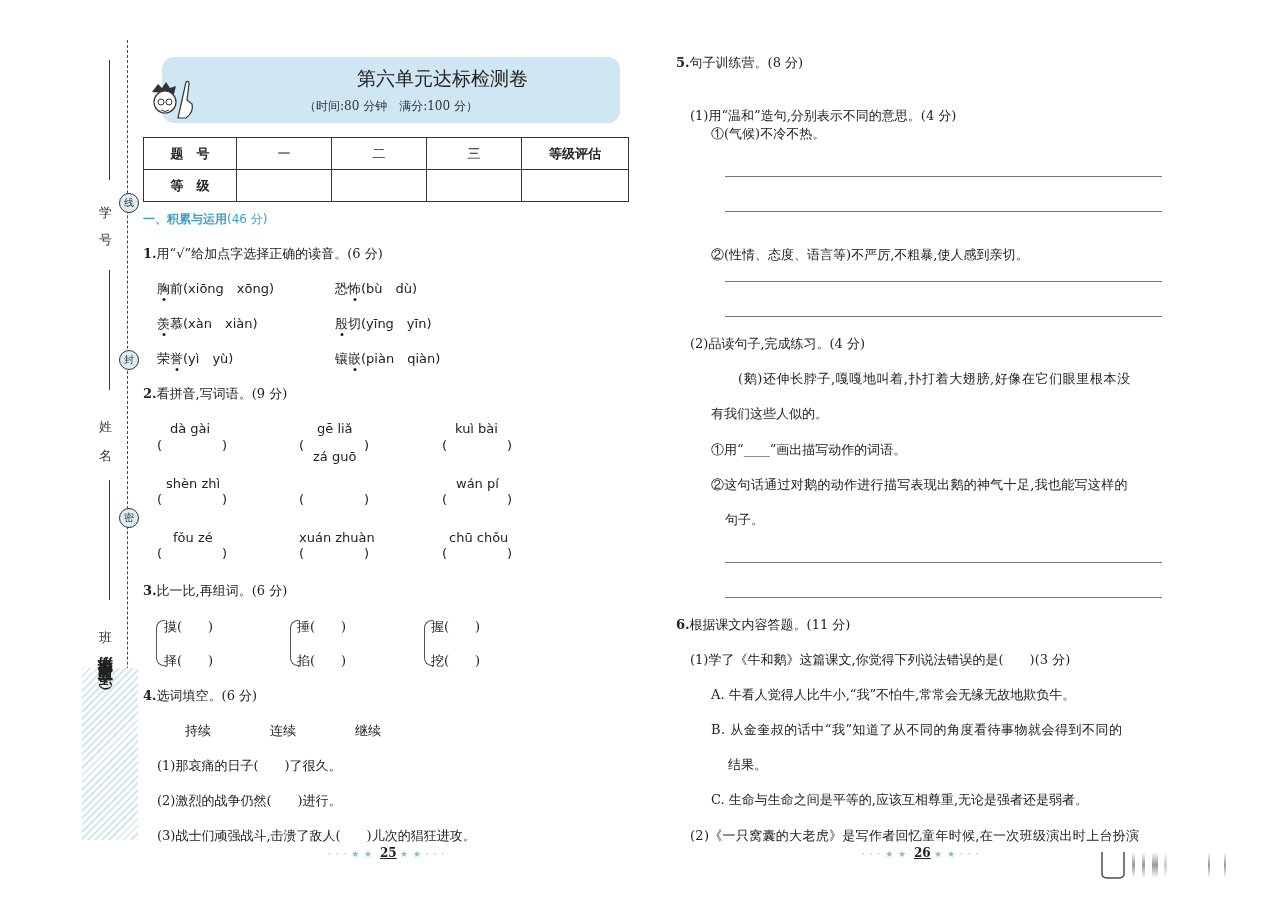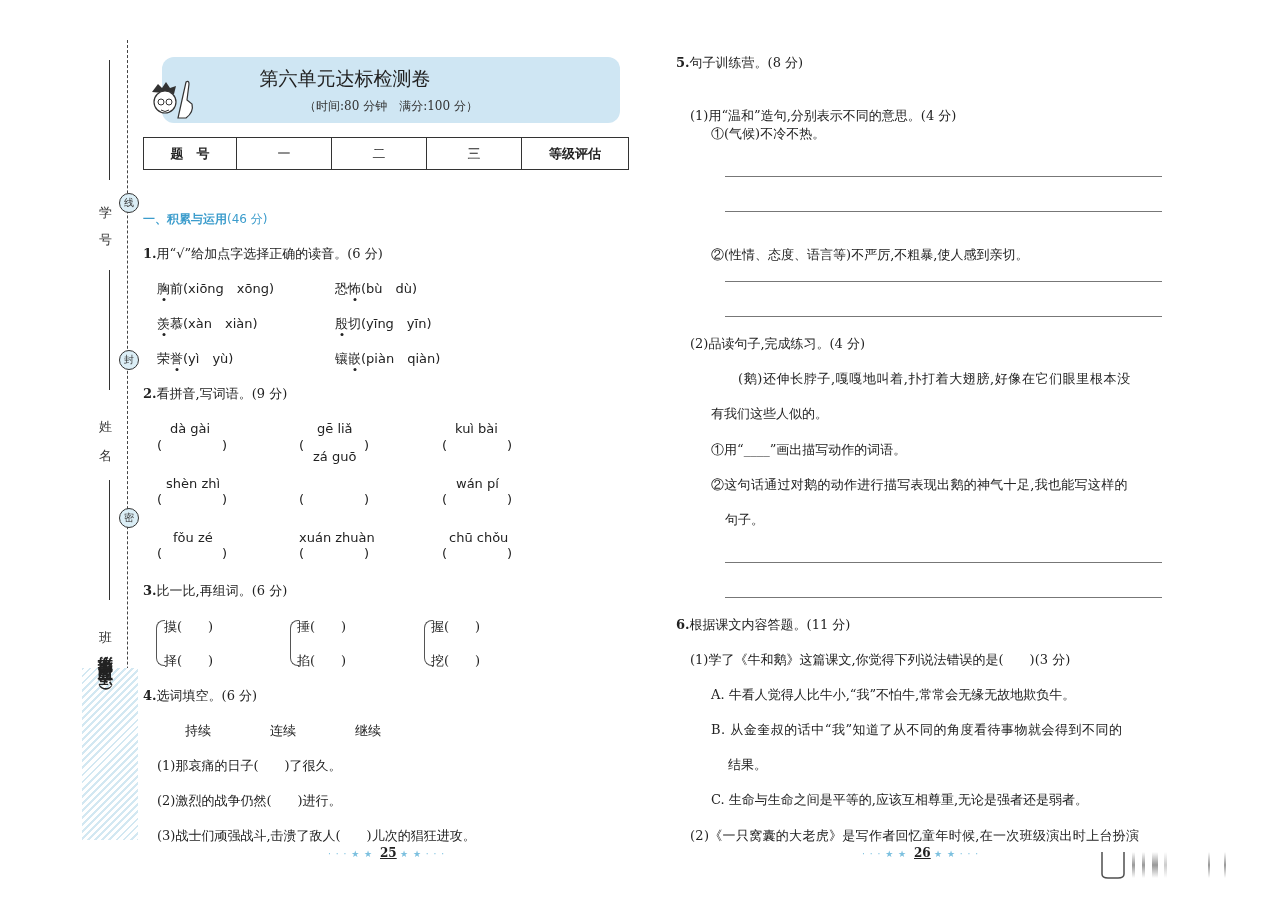--- a/index.html
+++ b/index.html
@@ -13,21 +13,21 @@
   .vline{position:absolute;width:1px;background:#333;}
   .dotted{position:absolute;left:127px;top:40px;height:790px;border-left:1px dashed #444;}
   .vlabel{position:absolute;writing-mode:vertical-rl;font-size:13px;letter-spacing:12px;color:#333;font-family:"DejaVu Serif",serif;}
   .seal{position:absolute;left:119px;width:18px;height:18px;border-radius:50%;border:1px solid #333;background:#dbeef6;font-size:10px;line-height:18px;text-align:center;color:#333;font-family:"DejaVu Sans",sans-serif;}
   .stripe{position:absolute;left:82px;top:668px;width:56px;height:172px;
     background:repeating-linear-gradient(135deg,#d3e8f2 0 2px,#ffffff 2px 5px);}
   .stripe-text{position:absolute;left:96px;top:680px;writing-mode:vertical-rl;transform:rotate(180deg);font-size:15px;font-weight:bold;letter-spacing:2px;color:#222;font-family:"DejaVu Sans",sans-serif;}
 
   
   .banner{position:absolute;left:162px;top:57px;width:458px;height:66px;background:#cfe6f3;border-radius:12px;}
-  .title{position:absolute;left:162px;width:366px;top:66px;text-align:center;font-size:19px;font-family:Liberation Sans, sans-serif;color:#222;}
+  .title{position:absolute;left:162px;width:366px;top:66px;text-align:right;font-size:19px;font-family:Liberation Sans, sans-serif;color:#222;}
   .subtitle{position:absolute;left:162px;width:458px;top:98px;text-align:center;font-size:12px;color:#333;}
   .mascot{position:absolute;left:148px;top:78px;width:52px;height:46px;}
 
   
   table.grade{position:absolute;left:143px;top:137px;width:486px;border-collapse:collapse;}
   table.grade td{border:1px solid #333;height:29px;text-align:center;font-size:13px;font-family:"DejaVu Sans",sans-serif;}
 
   .section-head{color:#3b9ccc;font-family:"DejaVu Sans",sans-serif;font-weight:bold;font-size:12px;}
   .section-head .pts{font-weight:normal;}
 
@@ -74,20 +74,27 @@
   <div class="subtitle">（时间:80 分钟　满分:100 分）</div>
 
   <table class="grade">
     <tbody>
         <tr>
       <td style="width:90px;font-weight:bold;">题　号</td>
       <td style="width:92px;">一</td>
       <td style="width:92px;">二</td>
       <td style="width:92px;">三</td>
       <td style="font-weight:bold;">等级评估</td>
+    </tr>
+    <tr>
+      <td style="font-weight:bold;">等　级</td>
+      <td></td>
+      <td></td>
+      <td></td>
+      <td></td>
     </tr>
   </tbody>
     </table>
 
   <div class="abs section-head" style="left:143px;top:211px;">
     <span>一、积累与运用</span><span class="pts">(46 分)</span>
   </div>
 
   <div class="abs t13" style="left:143px;top:246px;">
     <span class="bold">1.</span><span>用“√”给加点字选择正确的读音。(6 分)</span>

